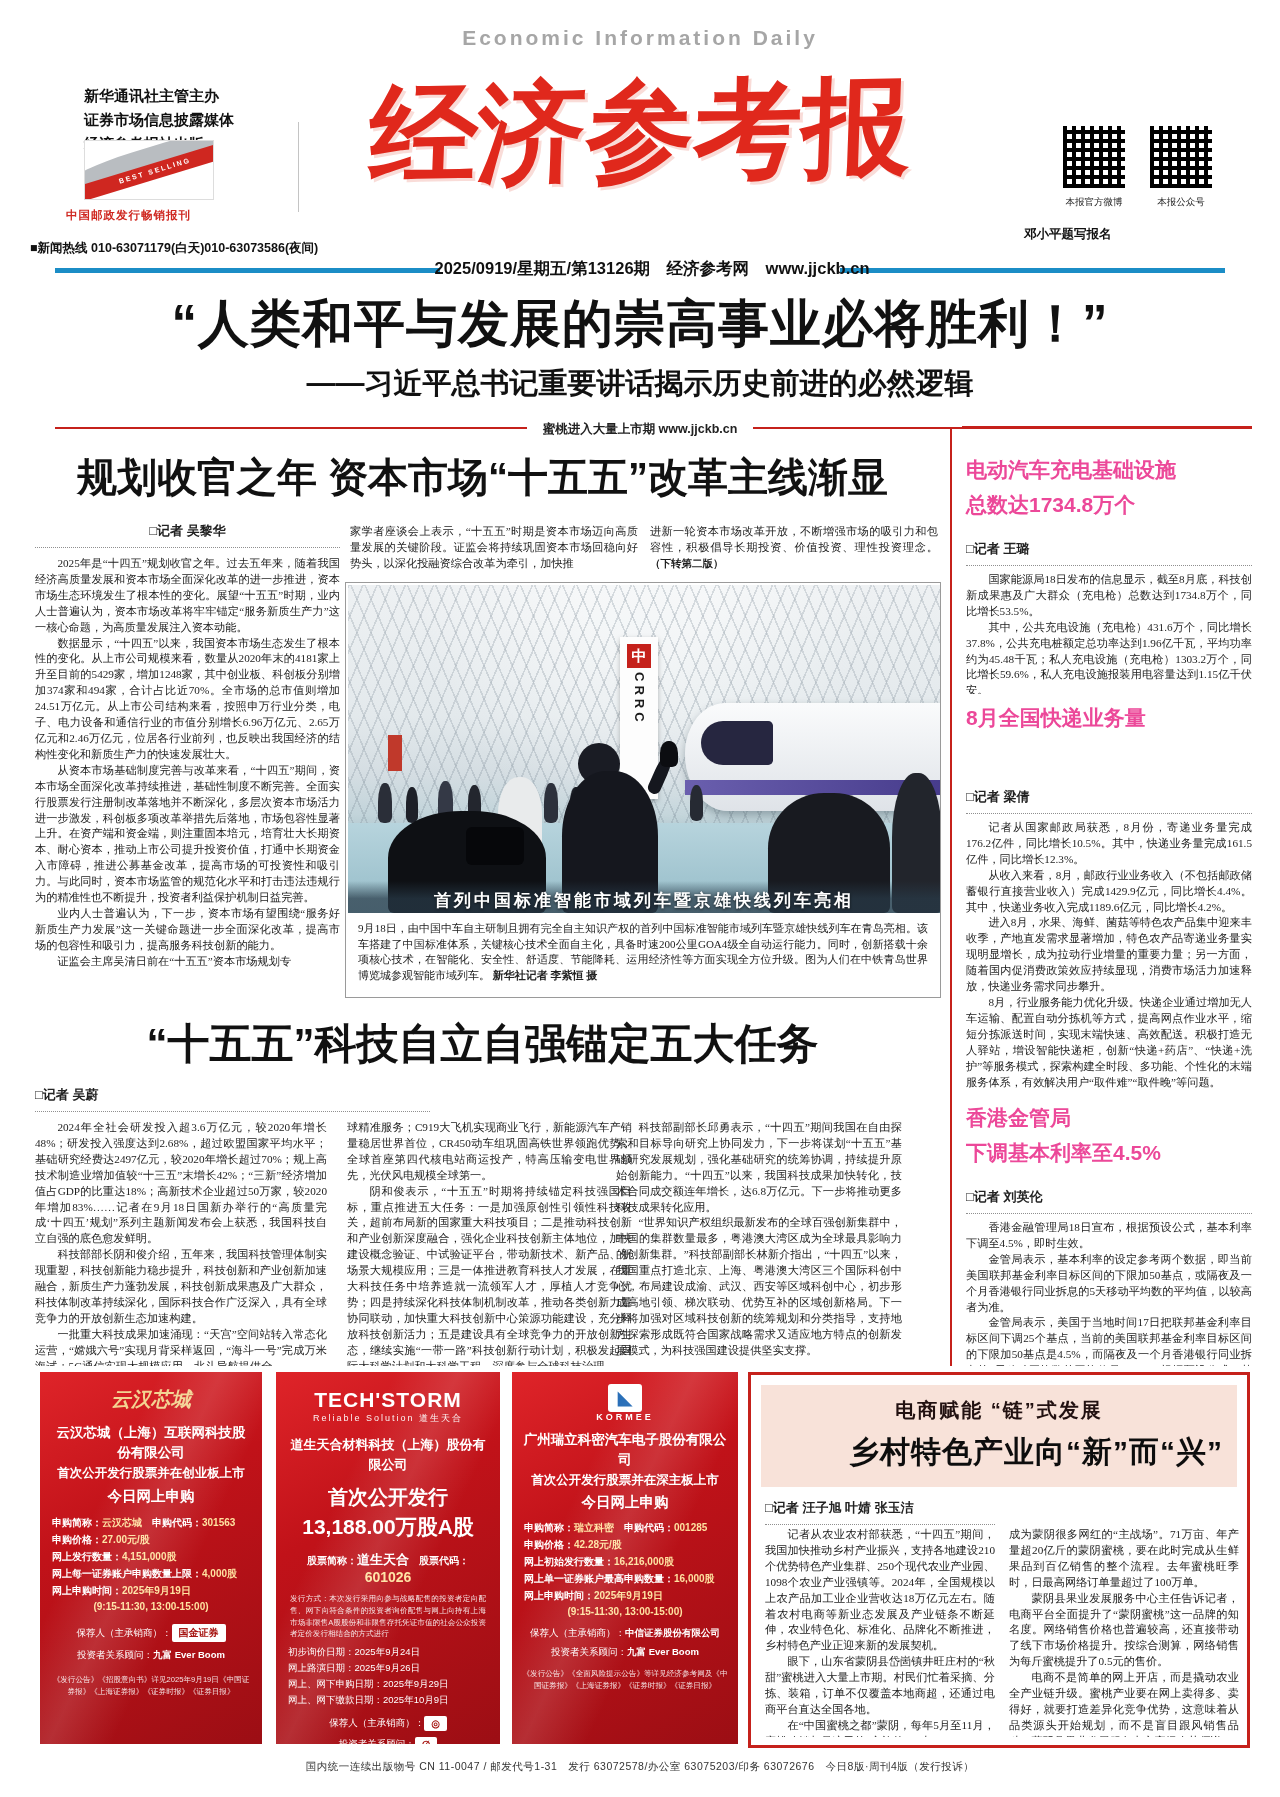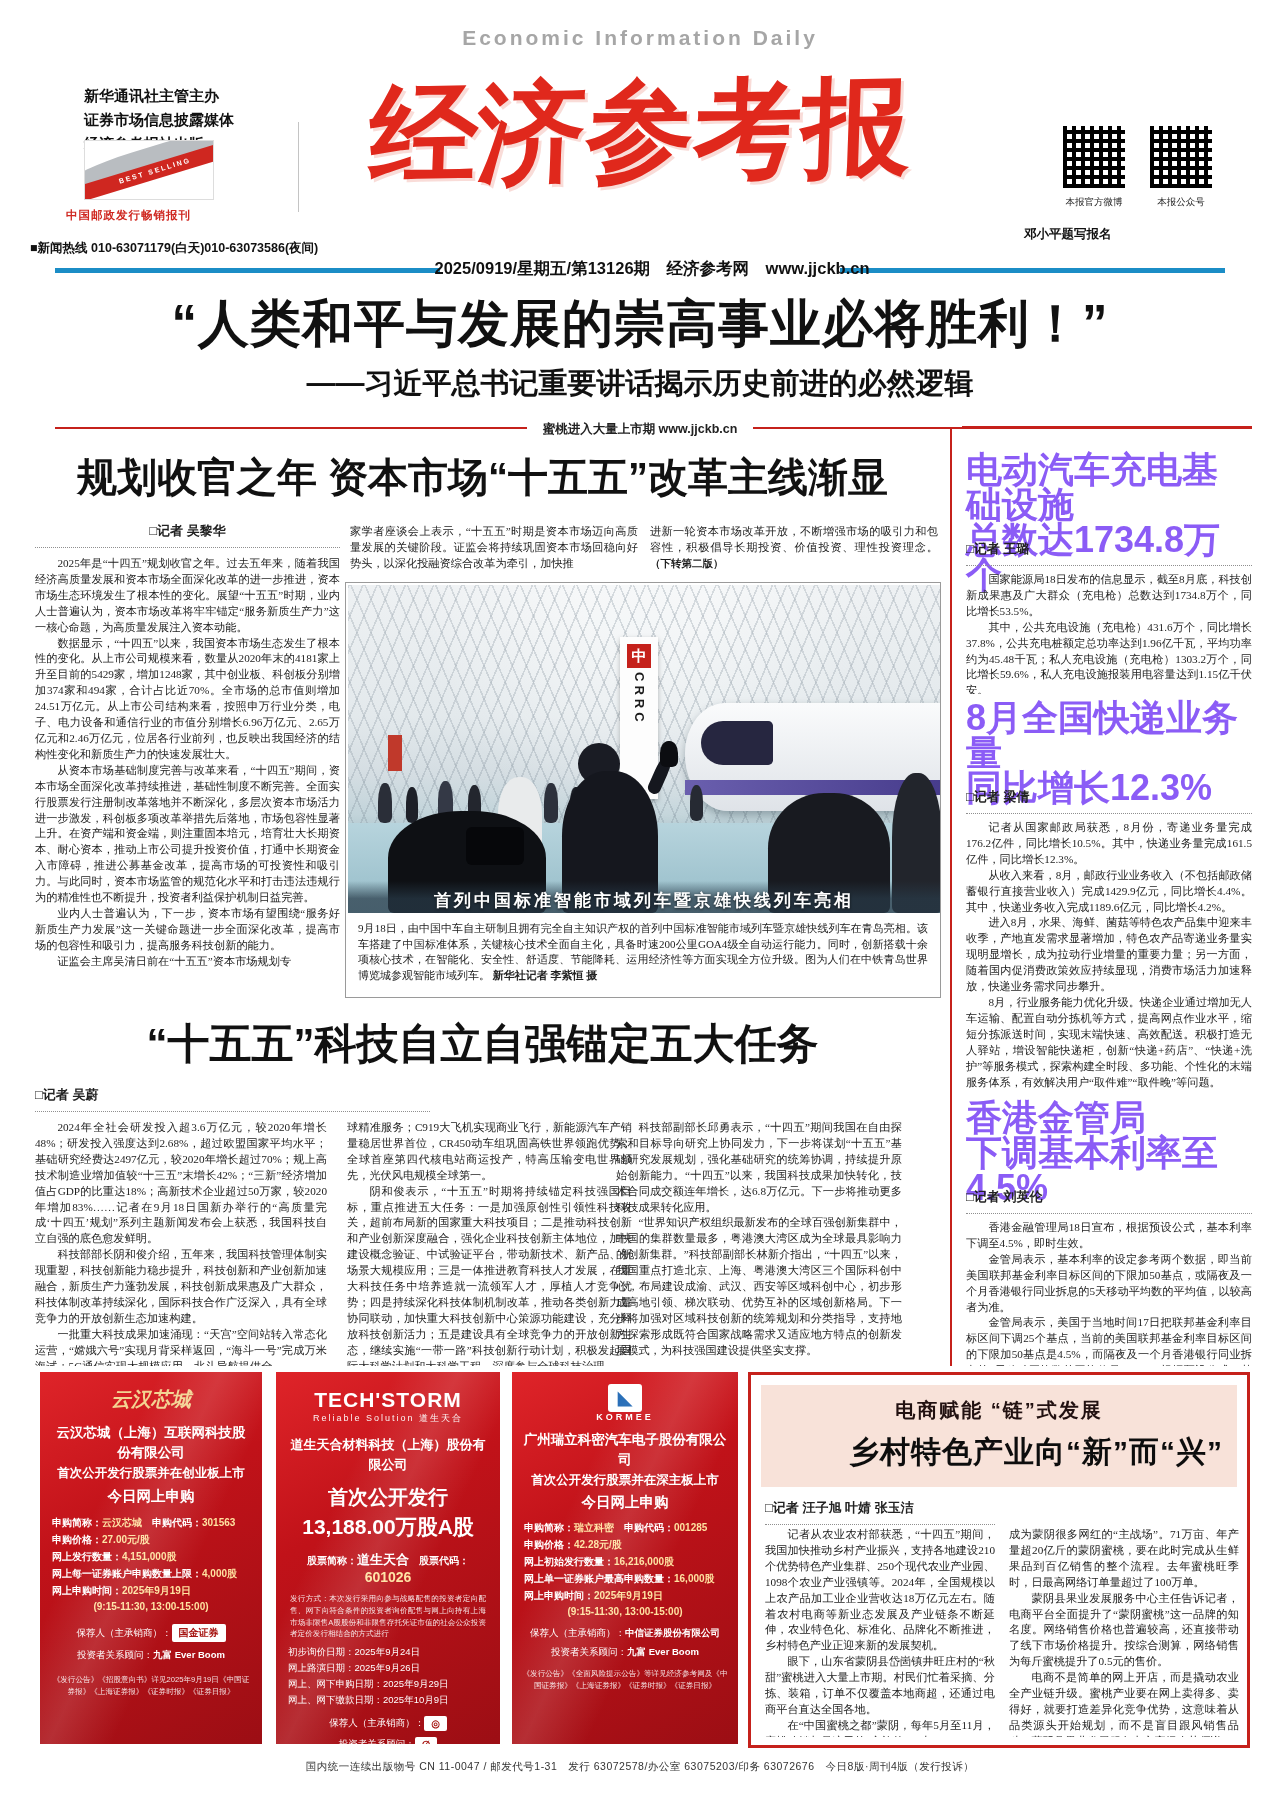--- a/index.html
+++ b/index.html
@@ -10,21 +10,21 @@
   .ctr{left:0;right:0;text-align:center;}
   .bt{font-size:11.2px;line-height:15.9px;text-align:justify;color:#1d1d1d;overflow:hidden;}
   .bt p{margin:0;text-indent:2em;}
   .byline{font-family:"Liberation Sans",sans-serif;font-weight:700;font-size:13px;color:#222;
           border-bottom:1px dotted #8f8f8f;padding-bottom:7px;}
   .rule-red{background:#c5211b;}
   .rule-blue{background:#1b8dc6;}
   .note-wrap{text-align:center;}
   .note-wrap span{display:inline-block;background:#fff;padding:0 16px;font-family:"Liberation Sans",sans-serif;
           font-weight:700;font-size:12.5px;color:#222;}
-  .sb-head{font-family:"Liberation Sans",sans-serif;font-weight:900;font-size:36px;line-height:35px;color:#8b5cf6;}
+  .sb-head{font-family:"Liberation Sans",sans-serif;font-weight:900;font-size:21px;line-height:35px;color:#ec4899;}
   .turn{font-weight:700;text-align:right;text-indent:0;font-family:"Liberation Sans",sans-serif;font-size:10.5px;}
   
   .eng{font-family:"Liberation Sans",sans-serif;font-weight:700;font-size:21px;letter-spacing:3px;color:#a6a6a6;}
   .pub{font-family:"Liberation Sans",sans-serif;font-weight:700;font-size:15px;line-height:24px;color:#111;}
   .callig{font-family:"Liberation Serif",serif;font-weight:900;font-size:108px;line-height:1;color:#e0281c;
           transform:skewX(-3deg) rotate(-1deg);text-shadow:3px 3px 0 rgba(220,60,40,.18);}
   .qr{width:62px;height:62px;background:
       repeating-linear-gradient(0deg,#000 0 4px,transparent 4px 9px),
       repeating-linear-gradient(90deg,#000 0 4px,#fff 4px 9px);outline:4px solid #fff;}
   .qr-lab{font-family:"Liberation Sans",sans-serif;font-size:9.5px;color:#222;text-align:center;width:100px;}
@@ -205,21 +205,20 @@
     <div>总数达1734.8万个</div>
   </div>
   <div class="abs byline" style="left:966px;top:540px;width:286px;">□记者 王璐</div>
   <div class="abs bt" style="left:966px;top:572px;width:286px;height:122px;">
     <p>国家能源局18日发布的信息显示，截至8月底，科技创新成果惠及广大群众（充电枪）总数达到1734.8万个，同比增长53.5%。</p>
     <p>其中，公共充电设施（充电枪）431.6万个，同比增长37.8%，公共充电桩额定总功率达到1.96亿千瓦，平均功率约为45.48千瓦；私人充电设施（充电枪）1303.2万个，同比增长59.6%，私人充电设施报装用电容量达到1.15亿千伏安。</p>
   </div>
 
   <div class="abs sb-head" style="left:966px;top:700px;width:286px;">
     <div>8月全国快递业务量</div>
-    <div>同比增长12.3%</div>
   </div>
   <div class="abs byline" style="left:966px;top:788px;width:286px;">□记者 梁倩</div>
   <div class="abs bt" style="left:966px;top:820px;width:286px;height:272px;">
     <p>记者从国家邮政局获悉，8月份，寄递业务量完成176.2亿件，同比增长10.5%。其中，快递业务量完成161.5亿件，同比增长12.3%。</p>
     <p>从收入来看，8月，邮政行业业务收入（不包括邮政储蓄银行直接营业收入）完成1429.9亿元，同比增长4.4%。其中，快递业务收入完成1189.6亿元，同比增长4.2%。</p>
     <p>进入8月，水果、海鲜、菌菇等特色农产品集中迎来丰收季，产地直发需求显著增加，特色农产品寄递业务量实现明显增长，成为拉动行业增量的重要力量；另一方面，随着国内促消费政策效应持续显现，消费市场活力加速释放，快递业务需求同步攀升。</p>
     <p>8月，行业服务能力优化升级。快递企业通过增加无人车运输、配置自动分拣机等方式，提高网点作业水平，缩短分拣派送时间，实现末端快速、高效配送。积极打造无人驿站，增设智能快递柜，创新“快递+药店”、“快递+洗护”等服务模式，探索构建全时段、多功能、个性化的末端服务体系，有效解决用户“取件难”“取件晚”等问题。</p>
   </div>
 
   <div class="abs sb-head" style="left:966px;top:1100px;width:286px;">

